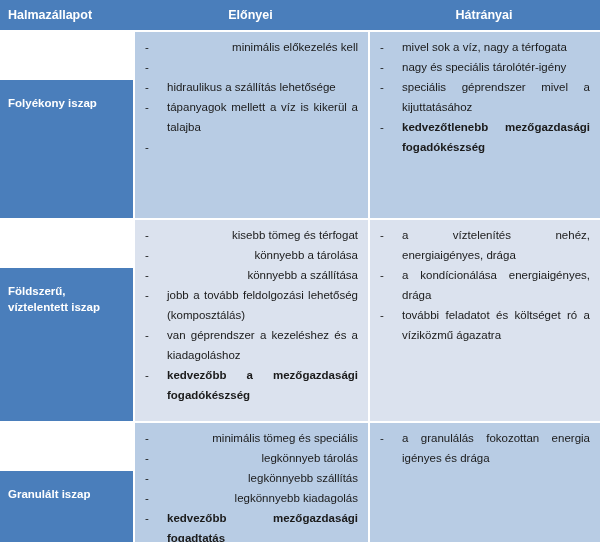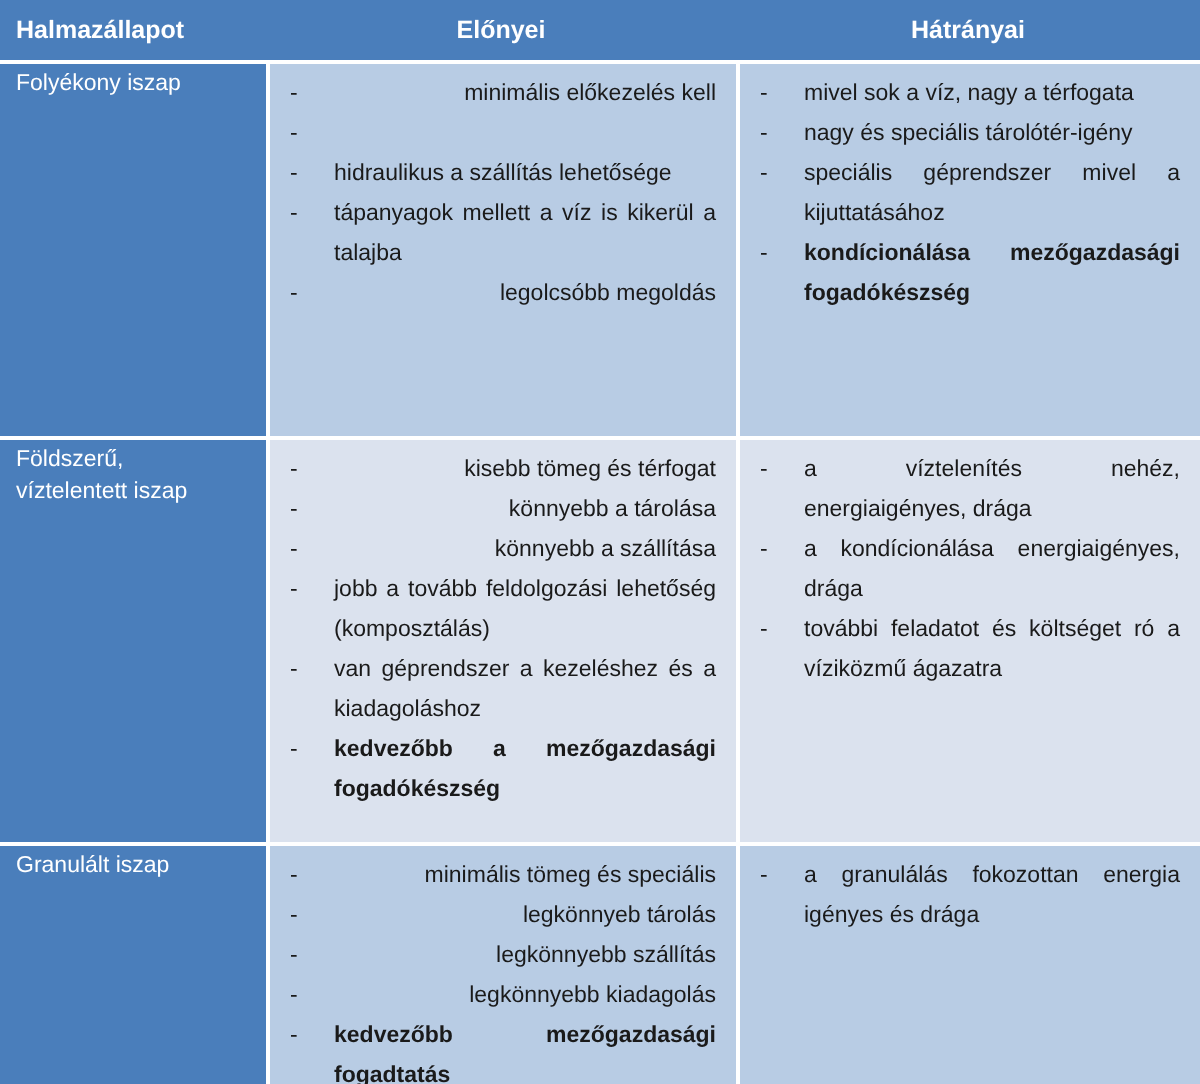--- a/index.html
+++ b/index.html
@@ -71,25 +71,26 @@
   }
   .row-1 { height: 186px; flex: 0 0 186px; }
   .row-2 { height: 201px; flex: 0 0 201px; }
   .row-3 { height: 121px; flex: 0 0 121px; }
 
   .cell-label {
     width: 133px;
     flex: 0 0 133px;
     background: #4a7ebb;
     color: #ffffff;
-    font-weight: normal;
+    font-weight: bold;
     font-size: 11.5px;
-    padding: 2px 6px 0 8px;
+    padding: 15px 6px 0 8px;
     box-sizing: border-box;
     line-height: 16px;
+    margin-top: 48px;
   }
   .cell-label .lbl-line { display: block; }
 
   .cell-list {
     box-sizing: border-box;
     padding: 5px 6px 0 6px;
     overflow: hidden;
   }
   .cell-adv {
     width: 235px;
@@ -177,41 +178,40 @@
           <li>
             <span class="dash">-</span>
             <span class="txt">hidraulikus a szállítás lehetősége</span>
           </li>
           <li>
             <span class="dash">-</span>
             <span class="txt">tápanyagok mellett a víz is kikerül a talajba</span>
           </li>
           <li>
             <span class="dash">-</span>
-            <span class="txt nojustify">legolcsóbb megoldás</span>
           </li>
         </ul>
     </div>
     <div class="cell-list cell-dis">
       <ul class="items">
           <li>
             <span class="dash">-</span>
             <span class="txt">mivel sok a víz, nagy a térfogata</span>
           </li>
           <li>
             <span class="dash">-</span>
             <span class="txt">nagy és speciális tárolótér-igény</span>
           </li>
           <li>
             <span class="dash">-</span>
             <span class="txt">speciális géprendszer mivel a kijuttatásához</span>
           </li>
           <li class="bold">
             <span class="dash">-</span>
-            <span class="txt">kondícionálása mezőgazdasági fogadókészség</span>
+            <span class="txt">kedvezőtlenebb mezőgazdasági fogadókészség</span>
           </li>
         </ul>
     </div>
   </div>
   <div class="rule"></div>
 
   <div class="row row-2">
     <div class="cell-label">
         <span class="lbl-line">Földszerű,</span>
         <span class="lbl-line">víztelentett iszap</span>

